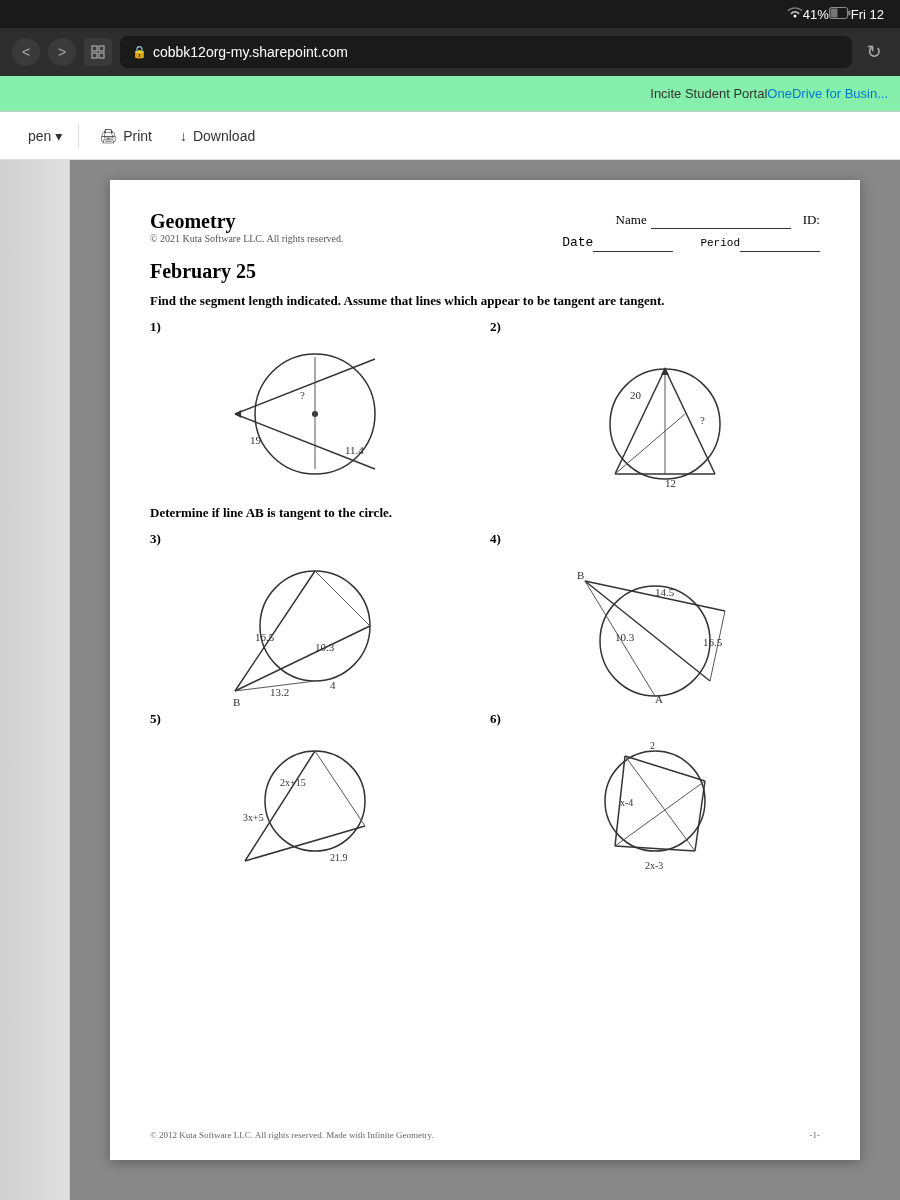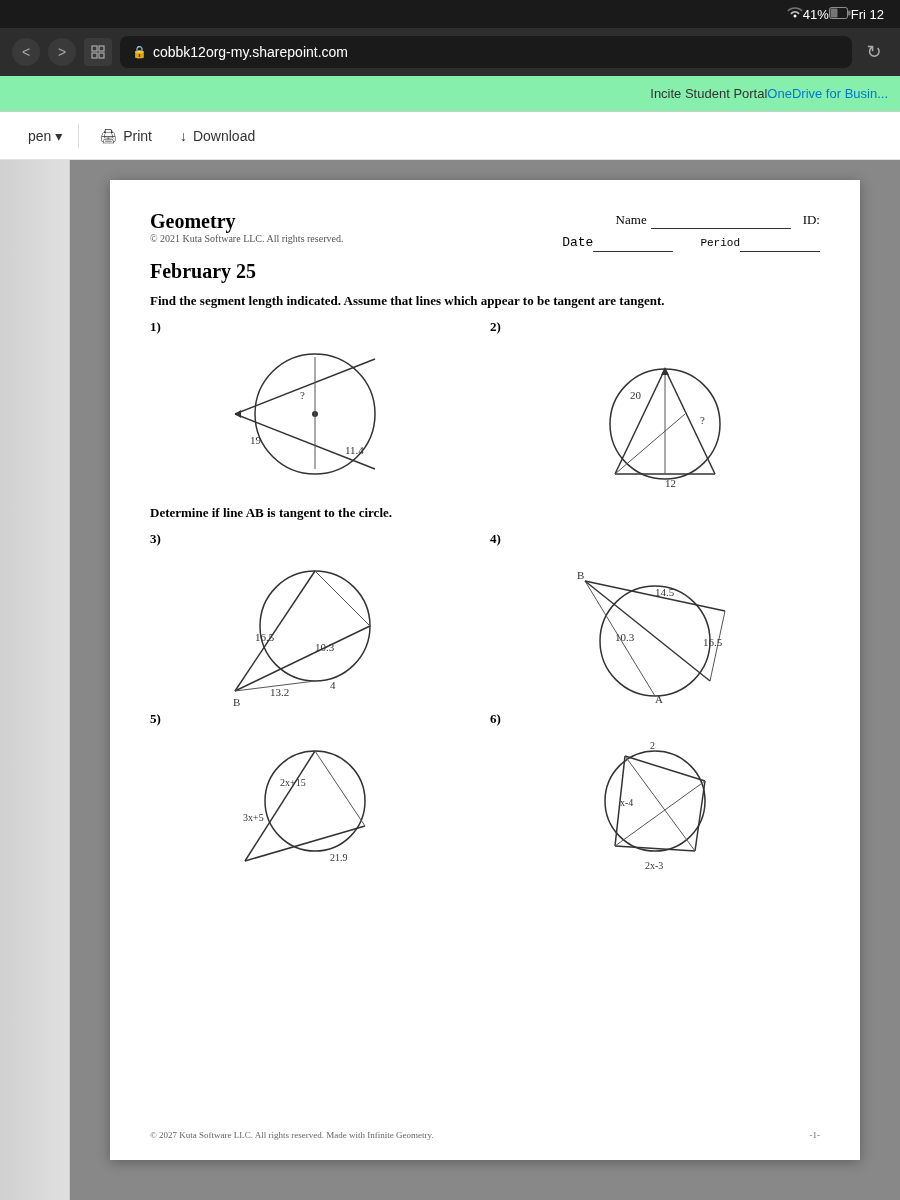--- a/index.html
+++ b/index.html
@@ -497,19 +497,19 @@
 
               <text x="85" y="18" font-size="10" fill="#333">2</text>
               <text x="55" y="75" font-size="10" fill="#333">x-4</text>
               <text x="80" y="138" font-size="10" fill="#333">2x-3</text>
             </svg>
           </div>
         </div>
       </div>
 
       <div class="footer-text">
-        <span>© 2027 Kuta Software LLC. All rights reserved. Made with Infinite Geometry.</span>
+        <span>© 2012 Kuta Software LLC. All rights reserved. Made with Infinite Geometry.</span>
         <span>-1-</span>
       </div>
 
     </div>
   </div>
 </div>
 
 </body></html>

